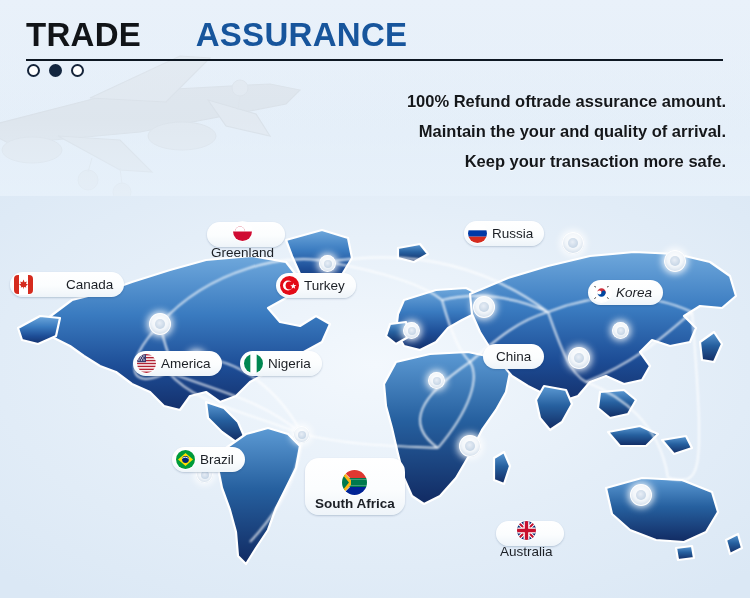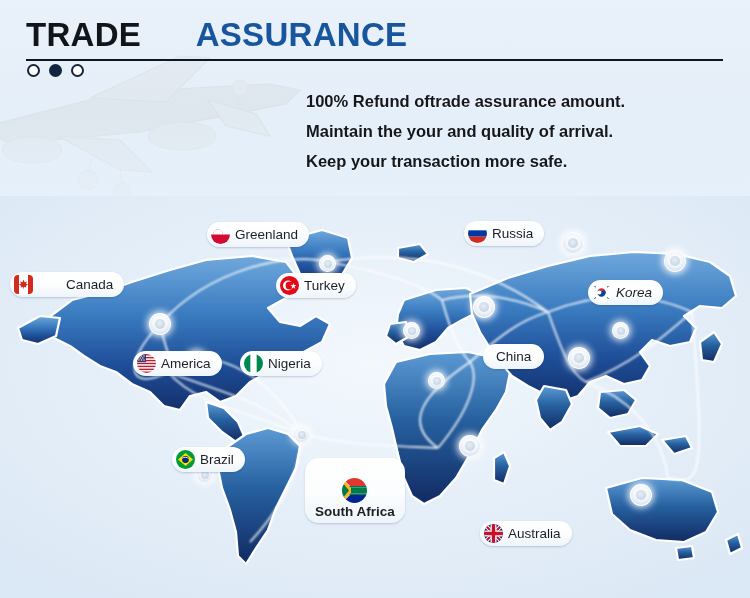--- a/index.html
+++ b/index.html
@@ -40,21 +40,21 @@
     position:absolute;left:26px;top:59px;width:697px;height:2px;background:#0d1722;
   }
   .dots{position:absolute;left:27px;top:64px;display:flex;gap:9px;align-items:center;}
   .dot{width:13px;height:13px;border-radius:50%;box-sizing:border-box;
        border:2px solid #15243a;background:#ffffff;}
   .dot.active{background:#13263f;border-color:#13263f;}
 
   
   .copy{
     position:absolute;right:24px;top:86px;width:420px;
-    color:#14171b;
+    text-align:right;color:#14171b;
   }
   .copy .line{
     font-size:16.5px;font-weight:bold;line-height:30px;white-space:nowrap;
     text-shadow:0 1px 0 rgba(255,255,255,.65);
   }
 
   
   .map{
     position:absolute;left:0;top:196px;width:750px;height:402px;
   }
@@ -80,21 +80,21 @@
     height:25px;padding:0 11px 0 4px;border-radius:13px;
     background:linear-gradient(180deg,#ffffff 0%,#fbfdfe 55%,#eef4f9 100%);
     box-shadow:0 1px 2px rgba(20,50,90,.22);
     white-space:nowrap;
   }
   .chip .cname{
     font-size:13.5px;color:#1b1f25;font-weight:normal;line-height:1;
   }
   .chip.noflag{padding:0 13px;}
   .chip.stack{
-    flex-direction:column;gap:2px;height:auto;padding:20px 10px 4px 10px;border-radius:14px;
+    flex-direction:column;gap:2px;height:auto;padding:12px 10px 4px 10px;border-radius:14px;
   }
 
   .flag{
     width:19px;height:19px;border-radius:50%;overflow:hidden;flex:0 0 19px;
     position:relative;box-shadow:0 0 0 1px rgba(255,255,255,.85);
   }
   .flag.sq{border-radius:4px;}
   .flag svg{display:block;width:19px;height:19px;}
 
   .chip.stack .flag{width:25px;height:25px;flex:0 0 25px;}
@@ -269,21 +269,21 @@
       <svg viewBox="0 0 19 19">
           <rect width="19" height="19" fill="#fff"></rect>
         <rect width="5" height="19" fill="#d52b1e"></rect>
           <rect x="14" width="5" height="19" fill="#d52b1e"></rect>
         <path d="M9.5 4.5 L10.6 7.3 L12.8 6.4 L12 8.8 L14 9.4 L11.8 10.9 L12.3 12.6 L10 12.1 L9.5 14.6 L9 12.1 L6.7 12.6 L7.2 10.9 L5 9.4 L7 8.8 L6.2 6.4 L8.4 7.3 Z" fill="#d52b1e"></path>
       </svg>
     </span>
     <span class="cname">Canada</span>
   </div>
 
-  <div class="chip" style="left:207px;top:222px;">
+  <div class="chip" style="left:207px;top:222px;flex-direction:column;">
     <span class="flag">
       <svg viewBox="0 0 19 19">
           <rect width="19" height="19" fill="#fff"></rect>
         <rect y="9.5" width="19" height="9.5" fill="#d00c33"></rect>
         <circle cx="7" cy="9.5" r="5" fill="#d00c33"></circle>
         <path d="M2 9.5 A5 5 0 0 1 12 9.5 Z" fill="#fff"></path>
       </svg>
     </span>
     <span class="cname">Greenland</span>
   </div>
@@ -394,21 +394,21 @@
         <path d="M0 2 L12 12.5 L0 23 Z" fill="#007a4d"></path>
         <path d="M0 0 L11 12.5 L0 25 L0 21 L7 12.5 L0 4 Z" fill="#ffb612"></path>
         <path d="M7 8 L25 8 L25 9.5 L9 9.5 Z" fill="#007a4d"></path>
         <path d="M7 17 L25 17 L25 15.5 L9 15.5 Z" fill="#007a4d"></path>
         <rect x="9" y="9.5" width="16" height="6" fill="#007a4d"></rect>
       </svg>
     </span>
     <span class="cname">South Africa</span>
   </div>
 
-  <div class="chip" style="left:480px;top:521px;">
+  <div class="chip" style="left:496px;top:521px;flex-direction:column;">
     <span class="flag">
       <svg viewBox="0 0 19 19">
           <rect width="19" height="19" fill="#012169"></rect>
         <path d="M0 0 L19 19 M19 0 L0 19" stroke="#fff" stroke-width="4"></path>
         <path d="M0 0 L19 19 M19 0 L0 19" stroke="#c8102e" stroke-width="2"></path>
         <path d="M9.5 0 V19 M0 9.5 H19" stroke="#fff" stroke-width="6"></path>
         <path d="M9.5 0 V19 M0 9.5 H19" stroke="#c8102e" stroke-width="3.4"></path>
       </svg>
     </span>
     <span class="cname">Australia</span>

